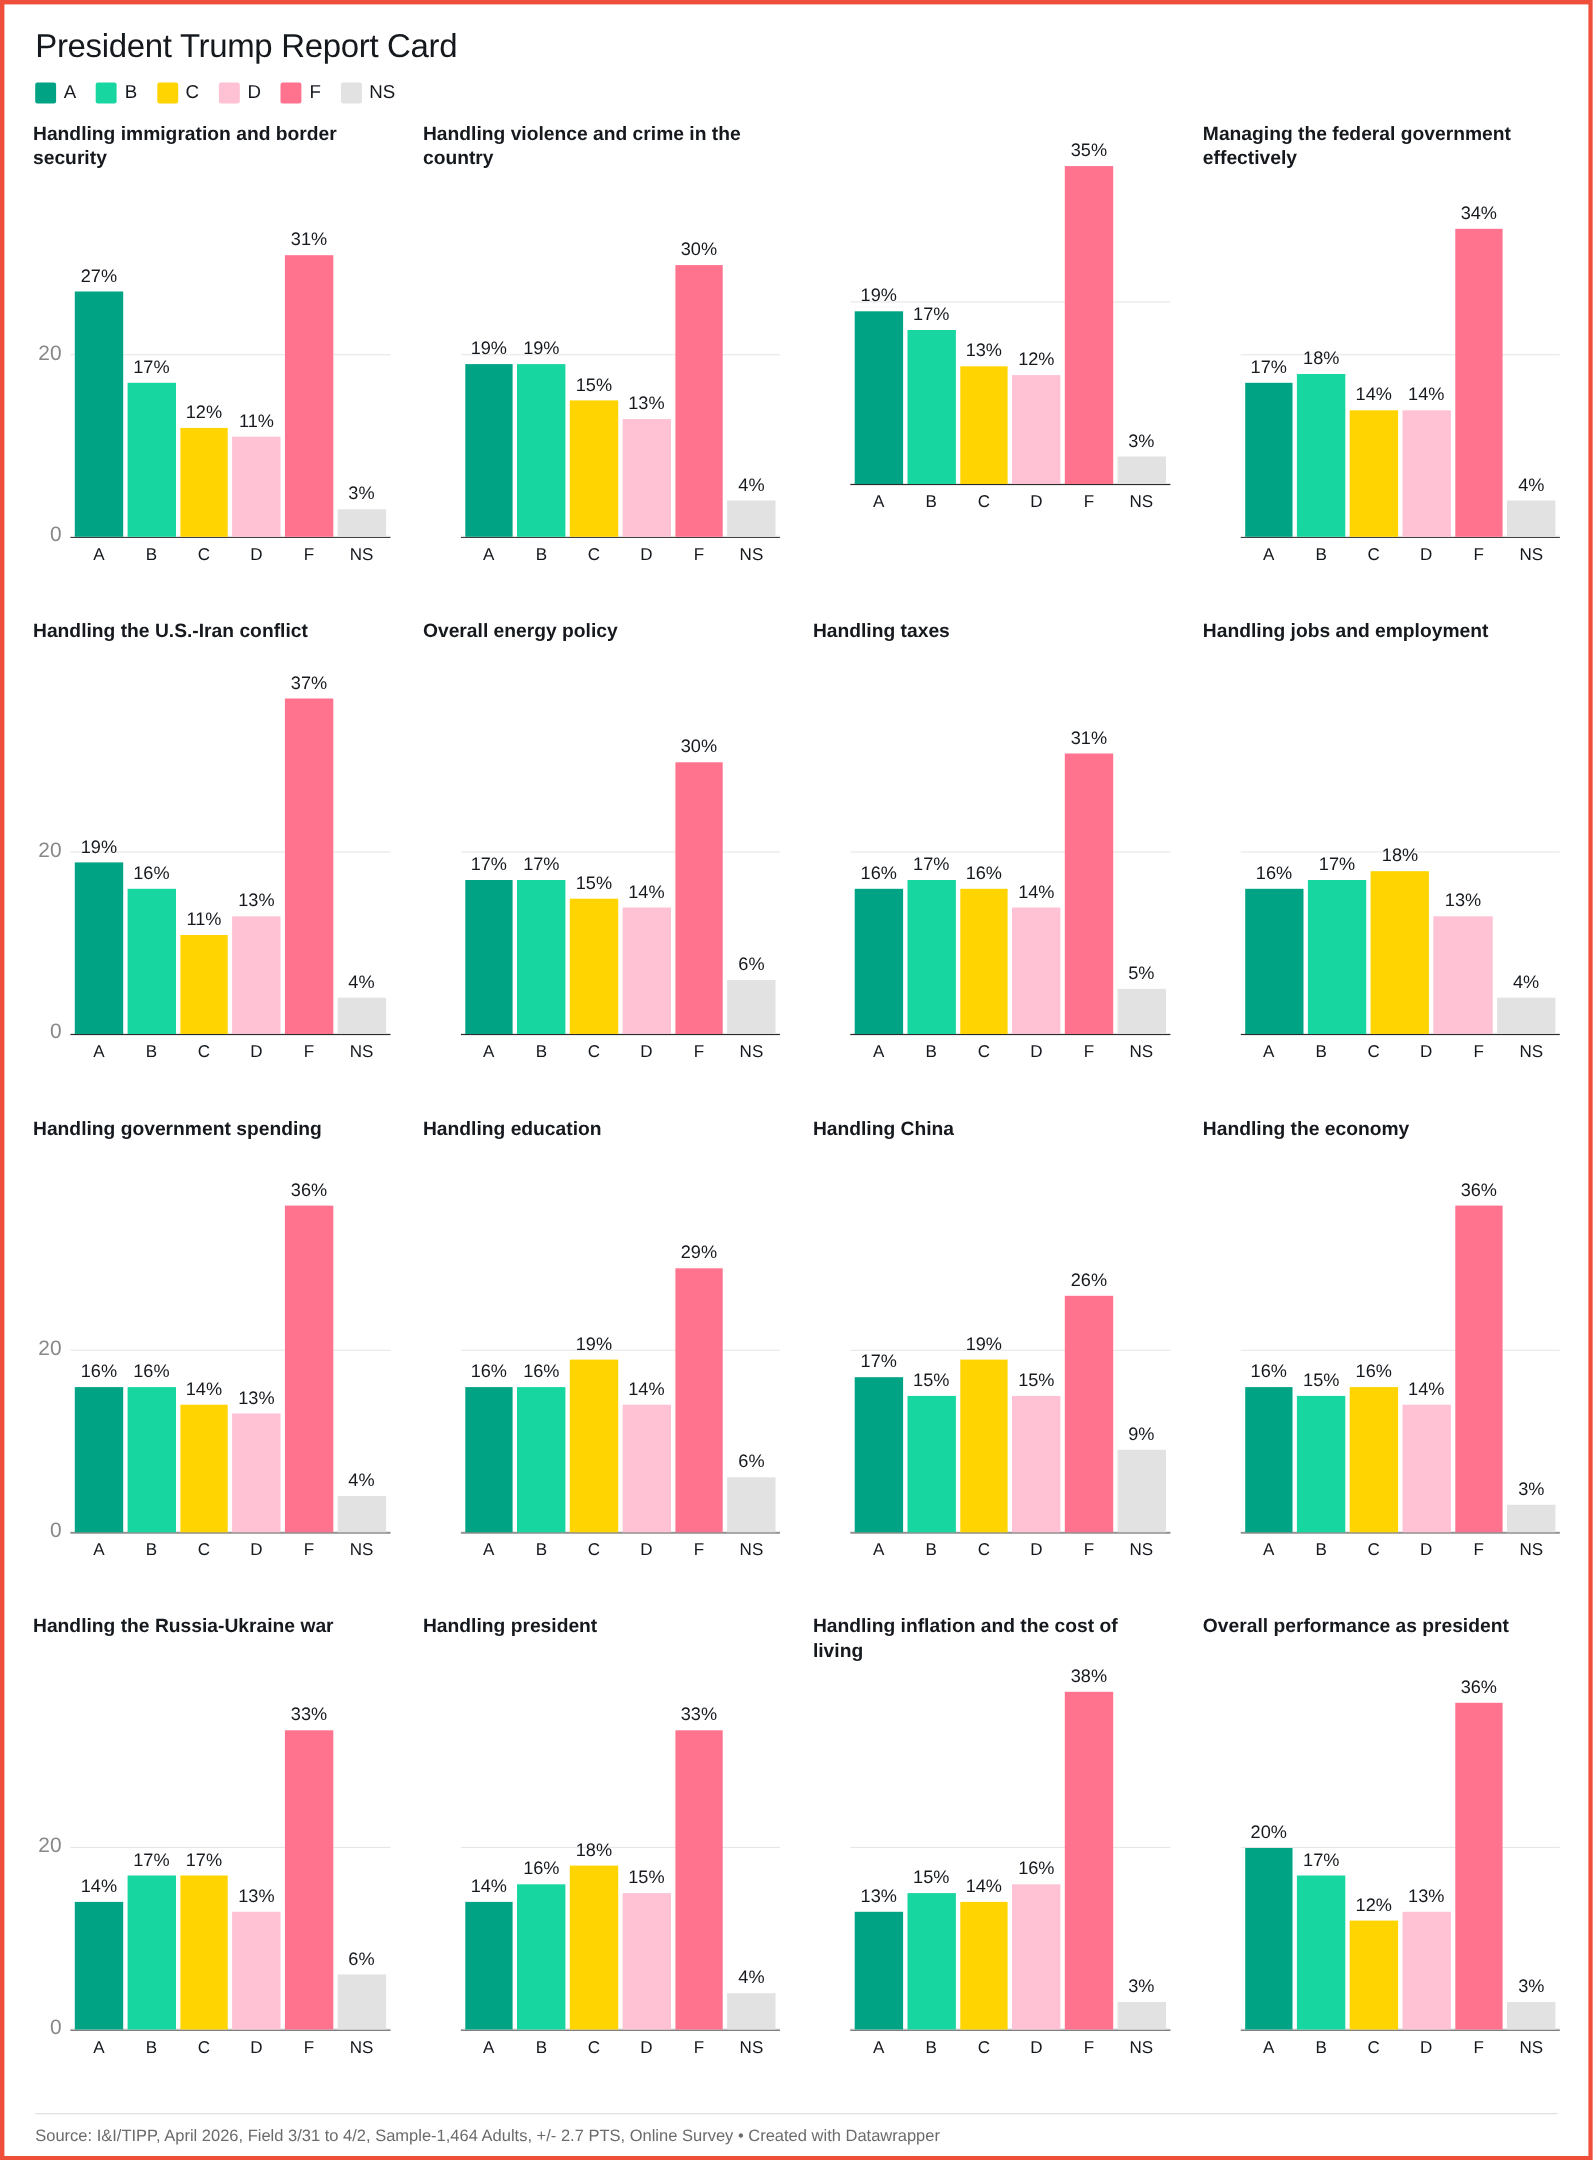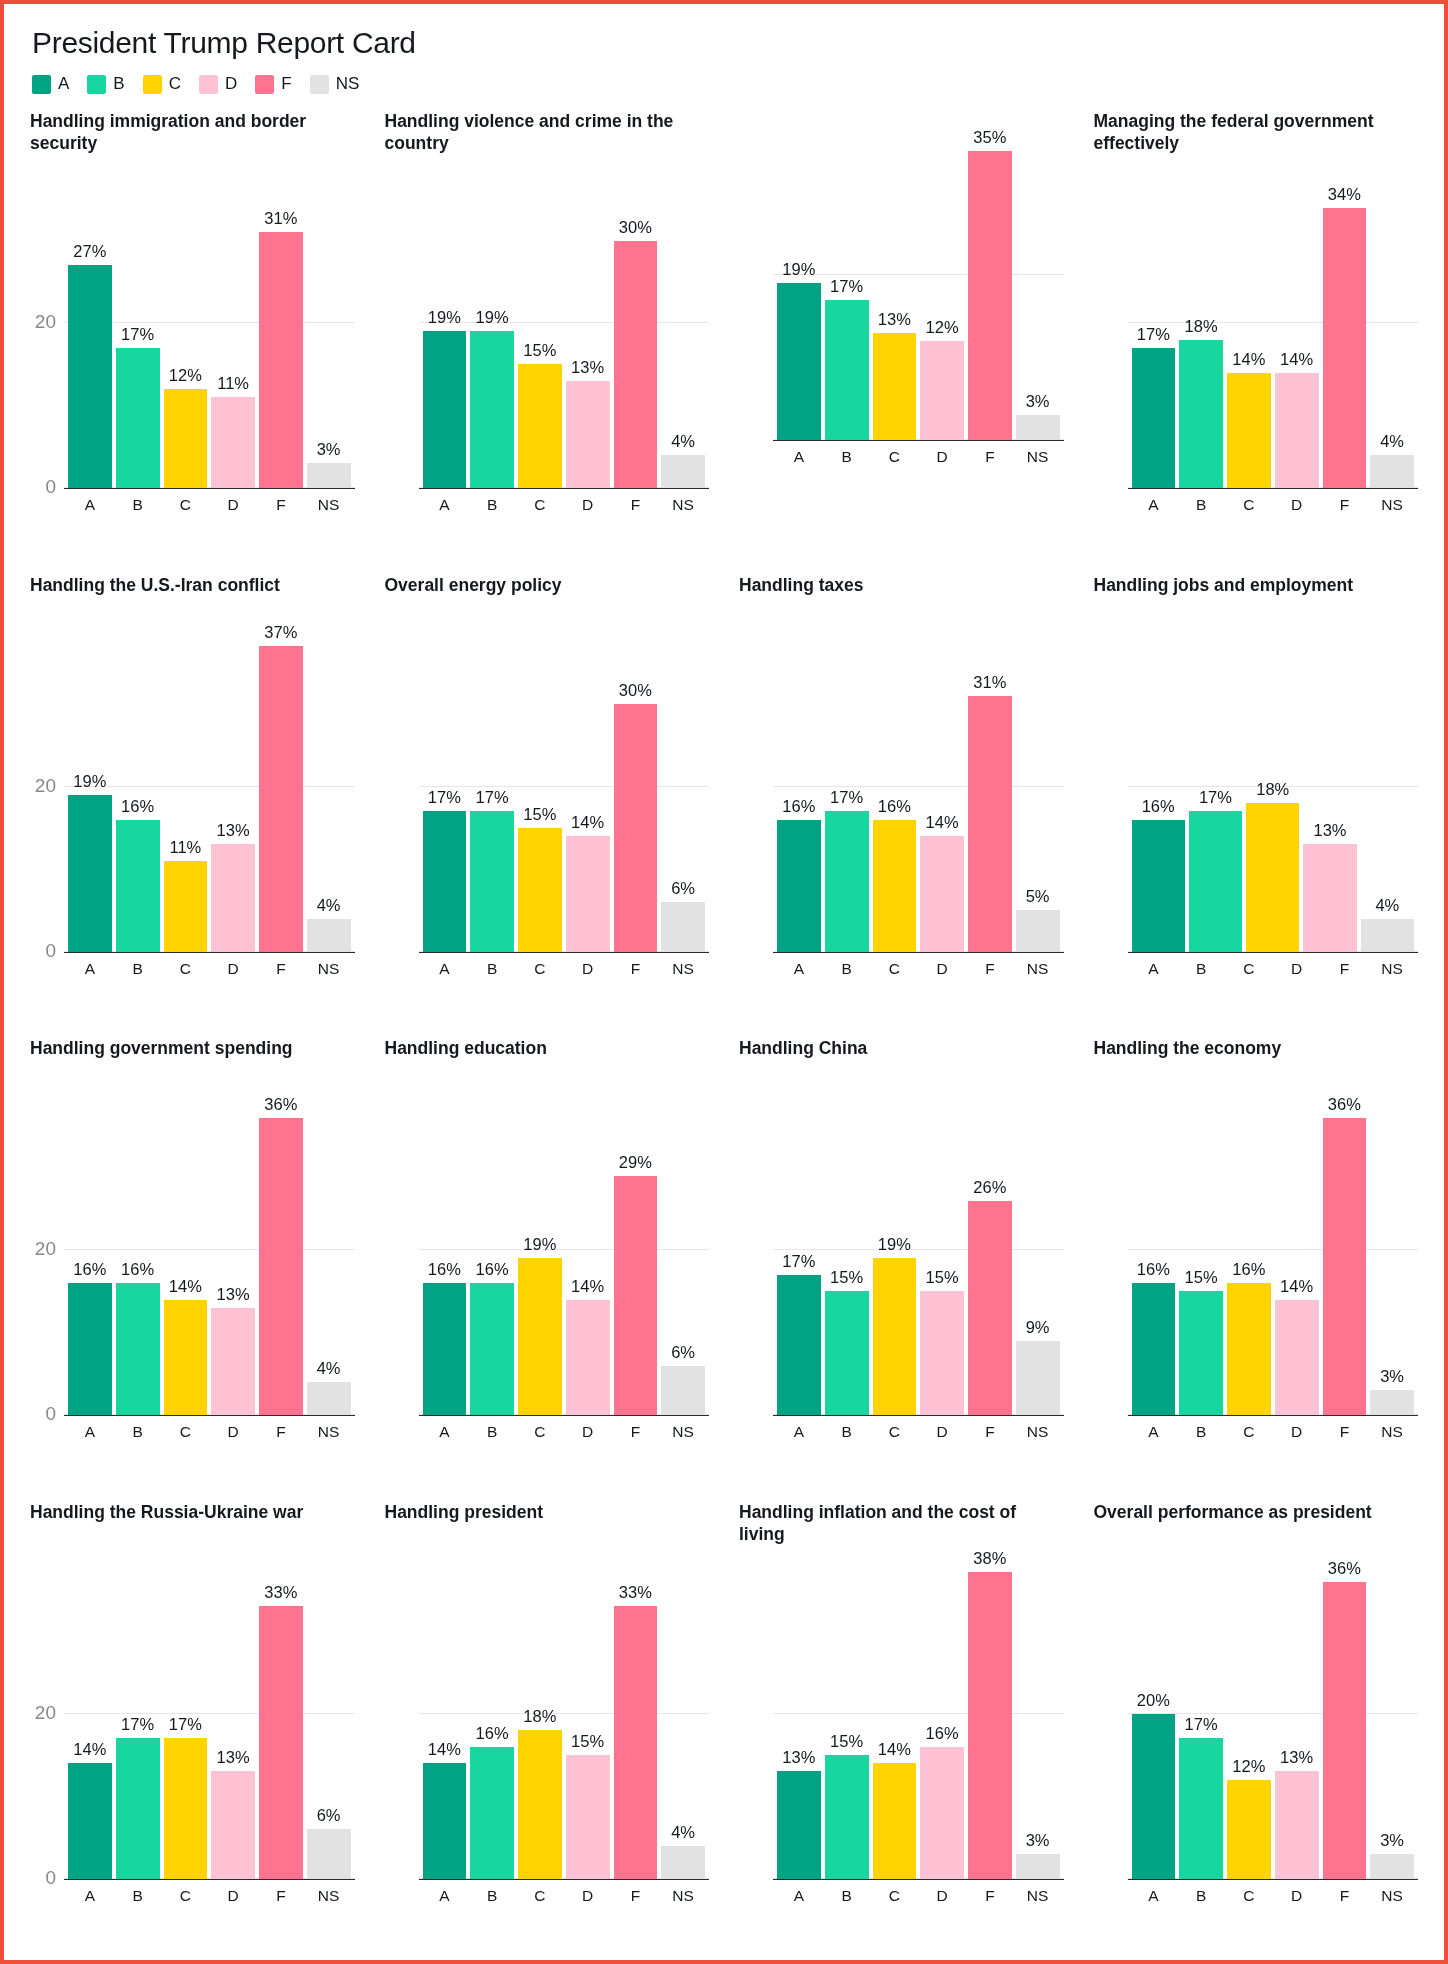--- a/index.html
+++ b/index.html
@@ -843,14 +843,15 @@
           <div class="xlabel">A</div>
           <div class="xlabel">B</div>
           <div class="xlabel">C</div>
           <div class="xlabel">D</div>
           <div class="xlabel">F</div>
           <div class="xlabel">NS</div>
         </div>
       </div>
     </div>
 
+  <div class="footer">Source: I&amp;I/TIPP, April 2026, Field 3/31 to 4/2, Sample-1,464 Adults, +/- 2.7 PTS, Online Survey • Created with Datawrapper</div>
 
 </div>
 
 </body></html>

